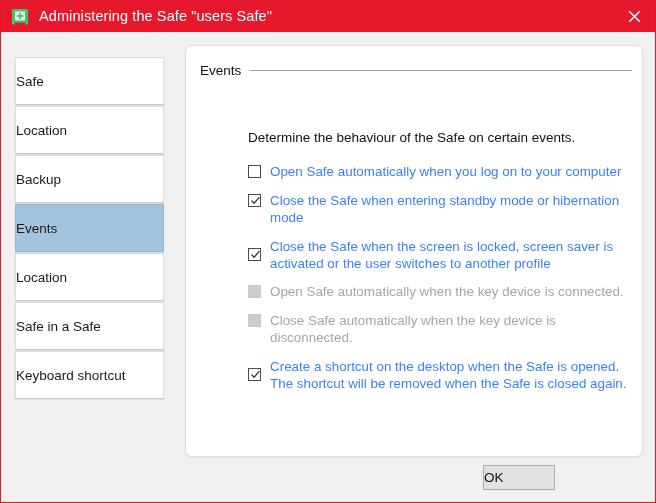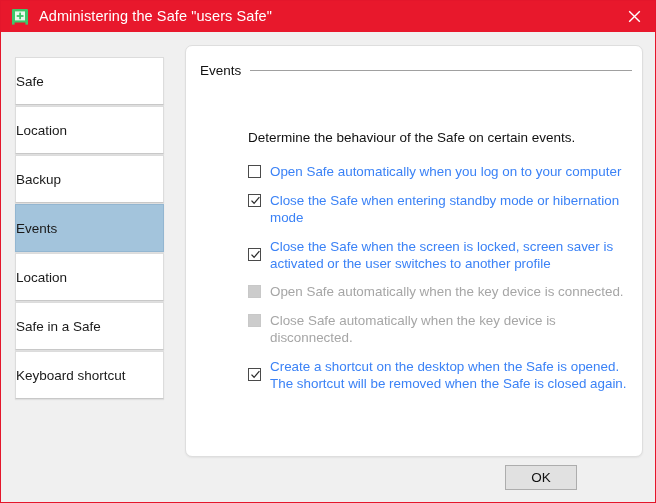--- a/index.html
+++ b/index.html
@@ -189,24 +189,23 @@
     top: 0;
     width: 72px;
     height: 25px;
     background: #e1e1e1;
     border: 1px solid #adadad;
     box-sizing: border-box;
     font-size: 13.5px;
     color: #111111;
     display: flex;
     align-items: center;
-    justify-content: center;
+    justify-content: flex-start;
     cursor: default;
     font-family: "Liberation Sans", sans-serif;
-    margin-left: 22px;
   }
   .dlg-btn.ok { left: 482px; }
   .dlg-btn.cancel { left: 566px; }
 </style>
 </head>
 <body>
 
 <div class="window">
 
   <div class="titlebar">

